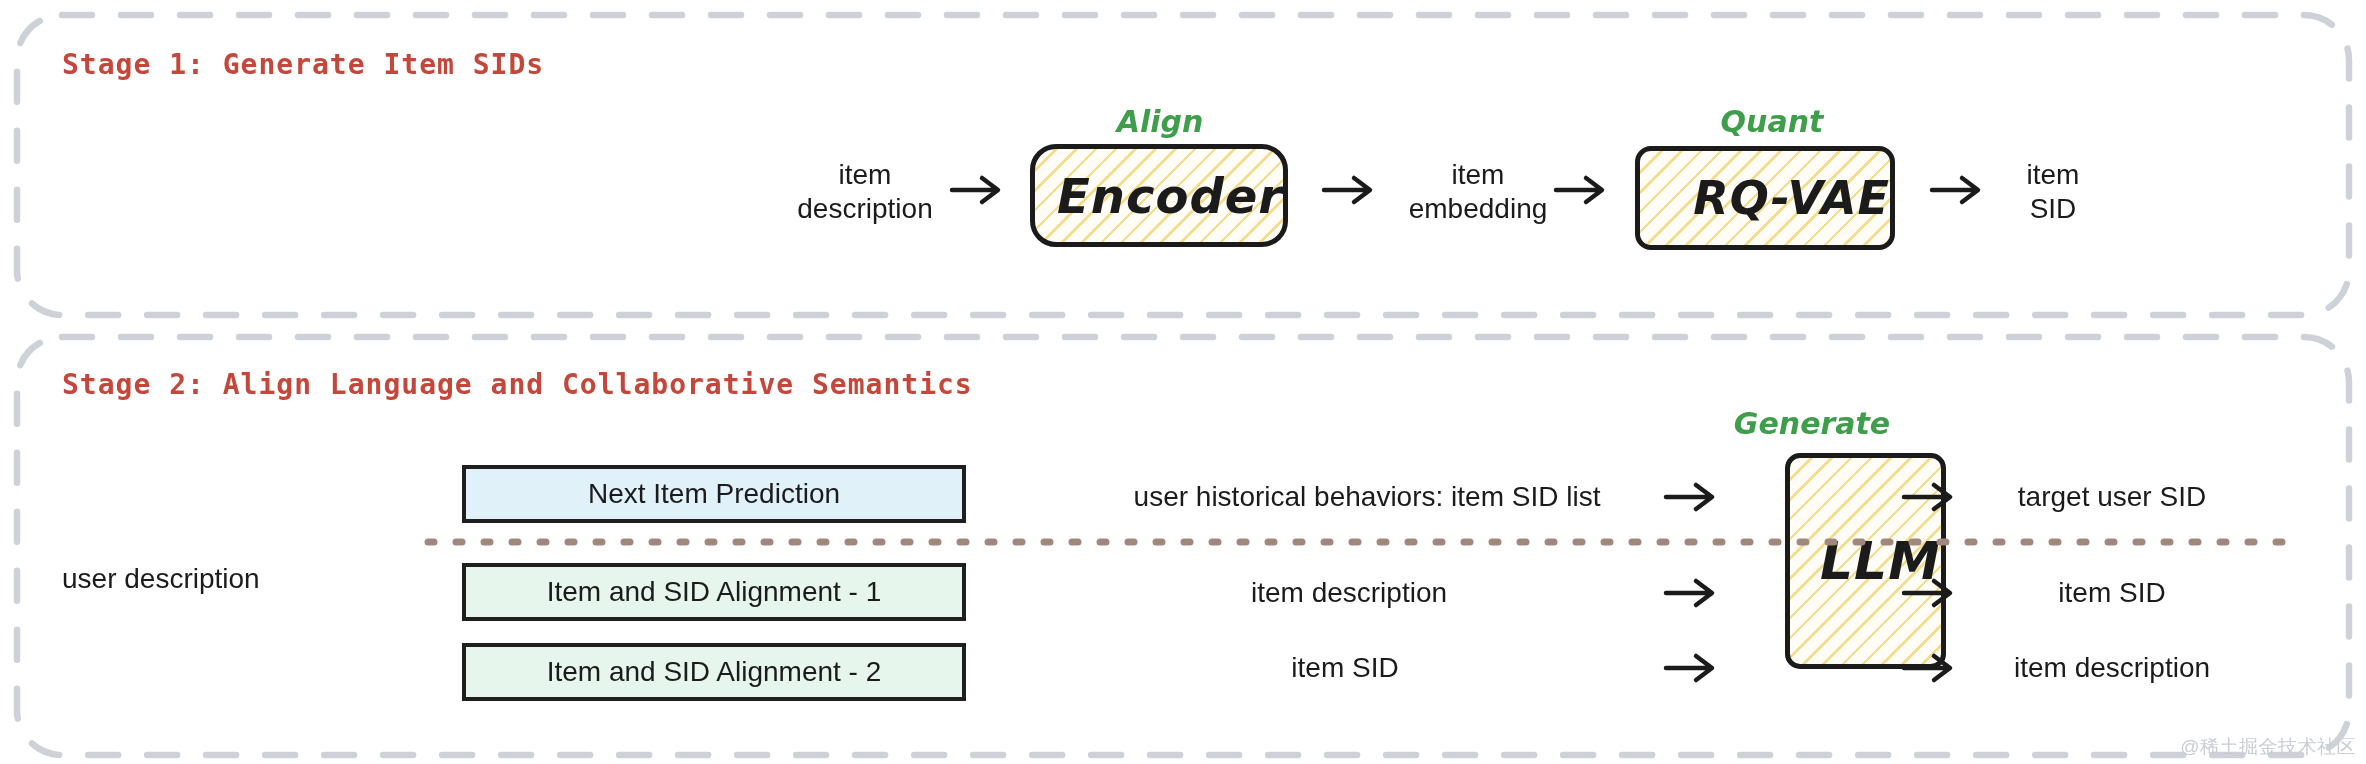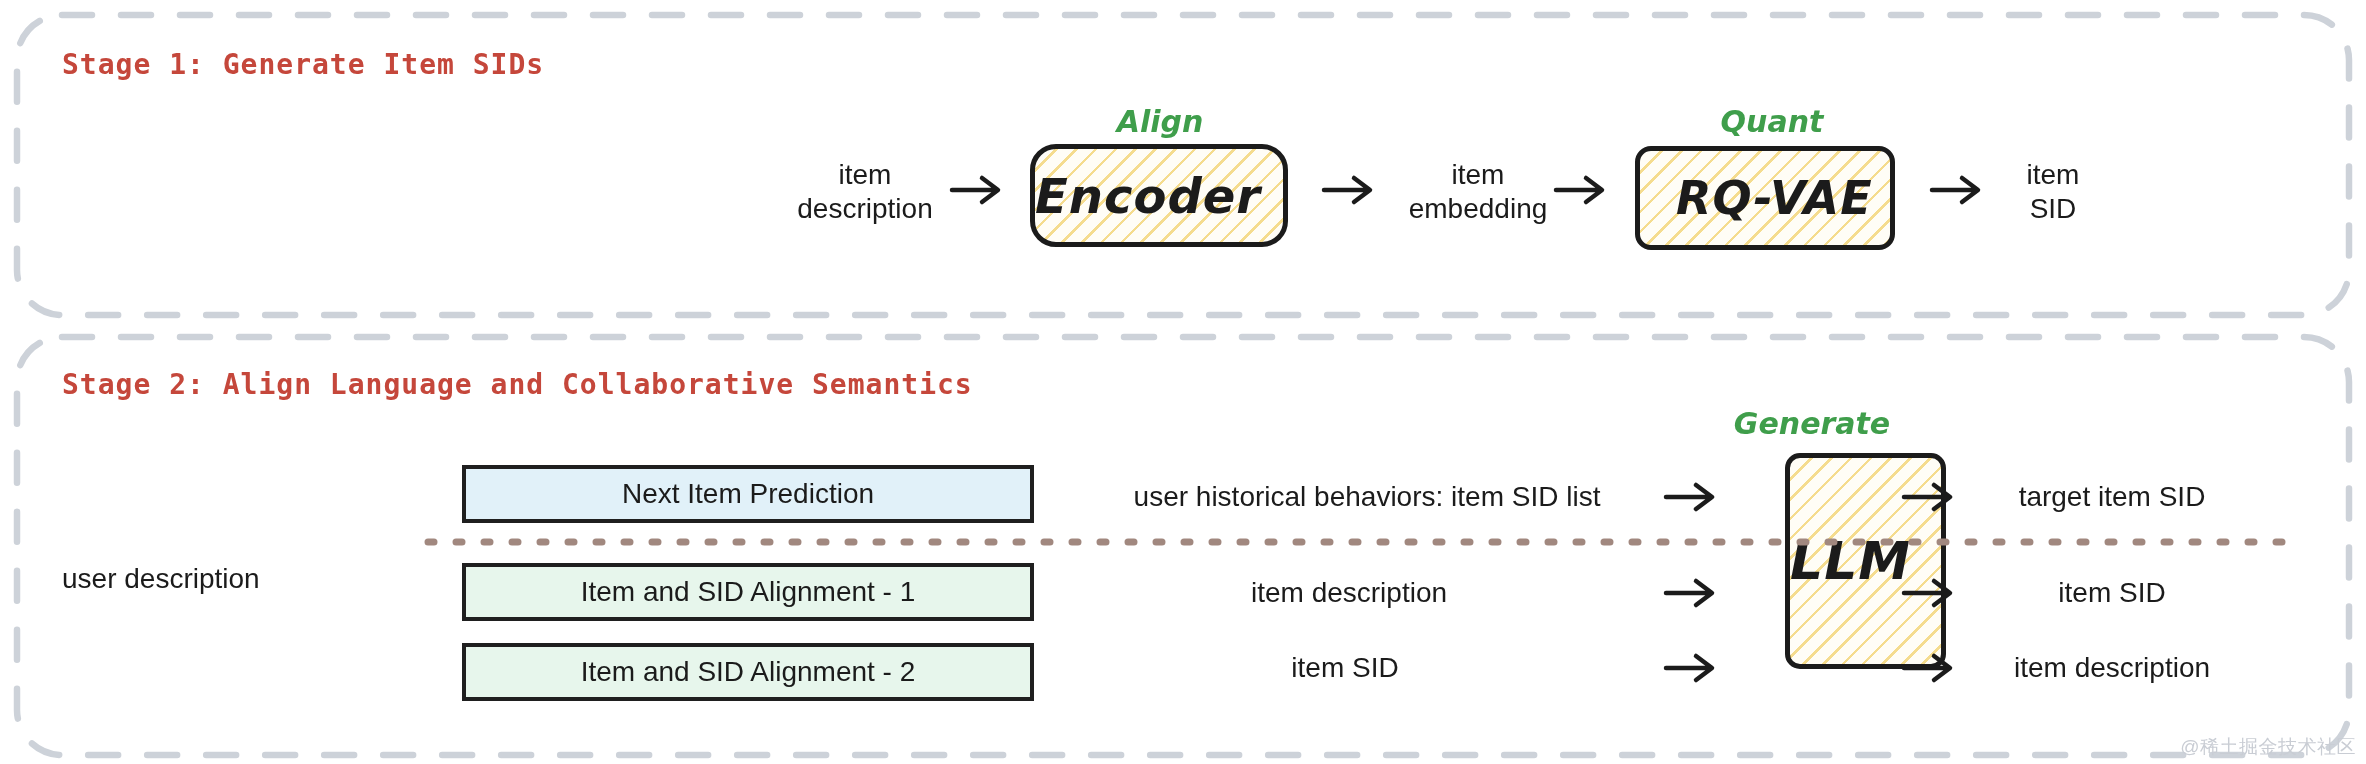--- a/index.html
+++ b/index.html
@@ -14,27 +14,27 @@
   .panel-svg{position:absolute;}
   .stage-title{position:absolute;font-family:"DejaVu Sans Mono",monospace;font-weight:700;
                font-size:28px;letter-spacing:1px;color:var(--title-red);white-space:nowrap;}
   .label{position:absolute;font-size:28px;line-height:34px;text-align:center;color:var(--ink);}
   .label.left{text-align:left;}
   .hand{font-family:"DejaVu Sans",sans-serif;font-style:italic;font-weight:700;}
   .green-label{position:absolute;width:200px;text-align:center;font-size:30px;
                color:var(--hand-green);font-family:"DejaVu Sans",sans-serif;
                font-style:italic;font-weight:700;white-space:nowrap;}
   .node{position:absolute;box-sizing:border-box;border:5px solid var(--ink);
-        display:flex;align-items:center;justify-content:flex-start;
+        display:flex;align-items:center;justify-content:flex-end;
         background-color:var(--hatch-bg);
         background-image:repeating-linear-gradient(135deg,
           var(--hatch-yellow) 0px,var(--hatch-yellow) 2.5px,
           transparent 2.5px,transparent 14px);}
   .node .node-text{font-size:48px;color:var(--ink);letter-spacing:1px;}
-  .task{position:absolute;left:462px;width:572px;height:58px;box-sizing:border-box;
+  .task{position:absolute;left:462px;width:504px;height:58px;box-sizing:border-box;
         border:4px solid #1f1f1f;display:flex;align-items:center;justify-content:center;
         font-size:28px;color:var(--ink);}
   .task.blue{background:var(--task-blue);}
   .task.green{background:var(--task-green);}
   .arrow{position:absolute;width:64px;height:36px;}
   .arrow path{stroke:var(--ink);stroke-width:4.5;fill:none;stroke-linecap:round;stroke-linejoin:round;}
   #divider{position:absolute;left:420px;top:534px;z-index:5;}
   #watermark{position:absolute;right:10px;top:734px;font-size:19px;color:var(--watermark-gray);
              letter-spacing:0.5px;}
 </style>
@@ -122,21 +122,21 @@
     <line x1="8" y1="8" x2="1862" y2="8" stroke="var(--dot-brown)" stroke-width="7" stroke-dasharray="6 22" stroke-linecap="round"></line>
   </svg>
 
   <div class="label" style="left:1107px;top:480px;width:520px;">user historical behaviors: item SID list</div>
   <svg class="arrow" style="left:1662px;top:479px;" viewBox="0 0 64 36">
     <path d="M4 18 H46 M34 6 L50 18 L34 30"></path>
   </svg>
   <svg class="arrow" style="left:1900px;top:479px;" viewBox="0 0 64 36">
     <path d="M4 18 H46 M34 6 L50 18 L34 30"></path>
   </svg>
-  <div class="label" style="left:1912px;top:480px;width:400px;">target item SID</div>
+  <div class="label" style="left:1912px;top:480px;width:400px;">target user SID</div>
 
   <div class="label" style="left:1149px;top:576px;width:400px;">item description</div>
   <svg class="arrow" style="left:1662px;top:575px;" viewBox="0 0 64 36">
     <path d="M4 18 H46 M34 6 L50 18 L34 30"></path>
   </svg>
   <svg class="arrow" style="left:1900px;top:575px;" viewBox="0 0 64 36">
     <path d="M4 18 H46 M34 6 L50 18 L34 30"></path>
   </svg>
   <div class="label" style="left:1912px;top:576px;width:400px;">item SID</div>
 

